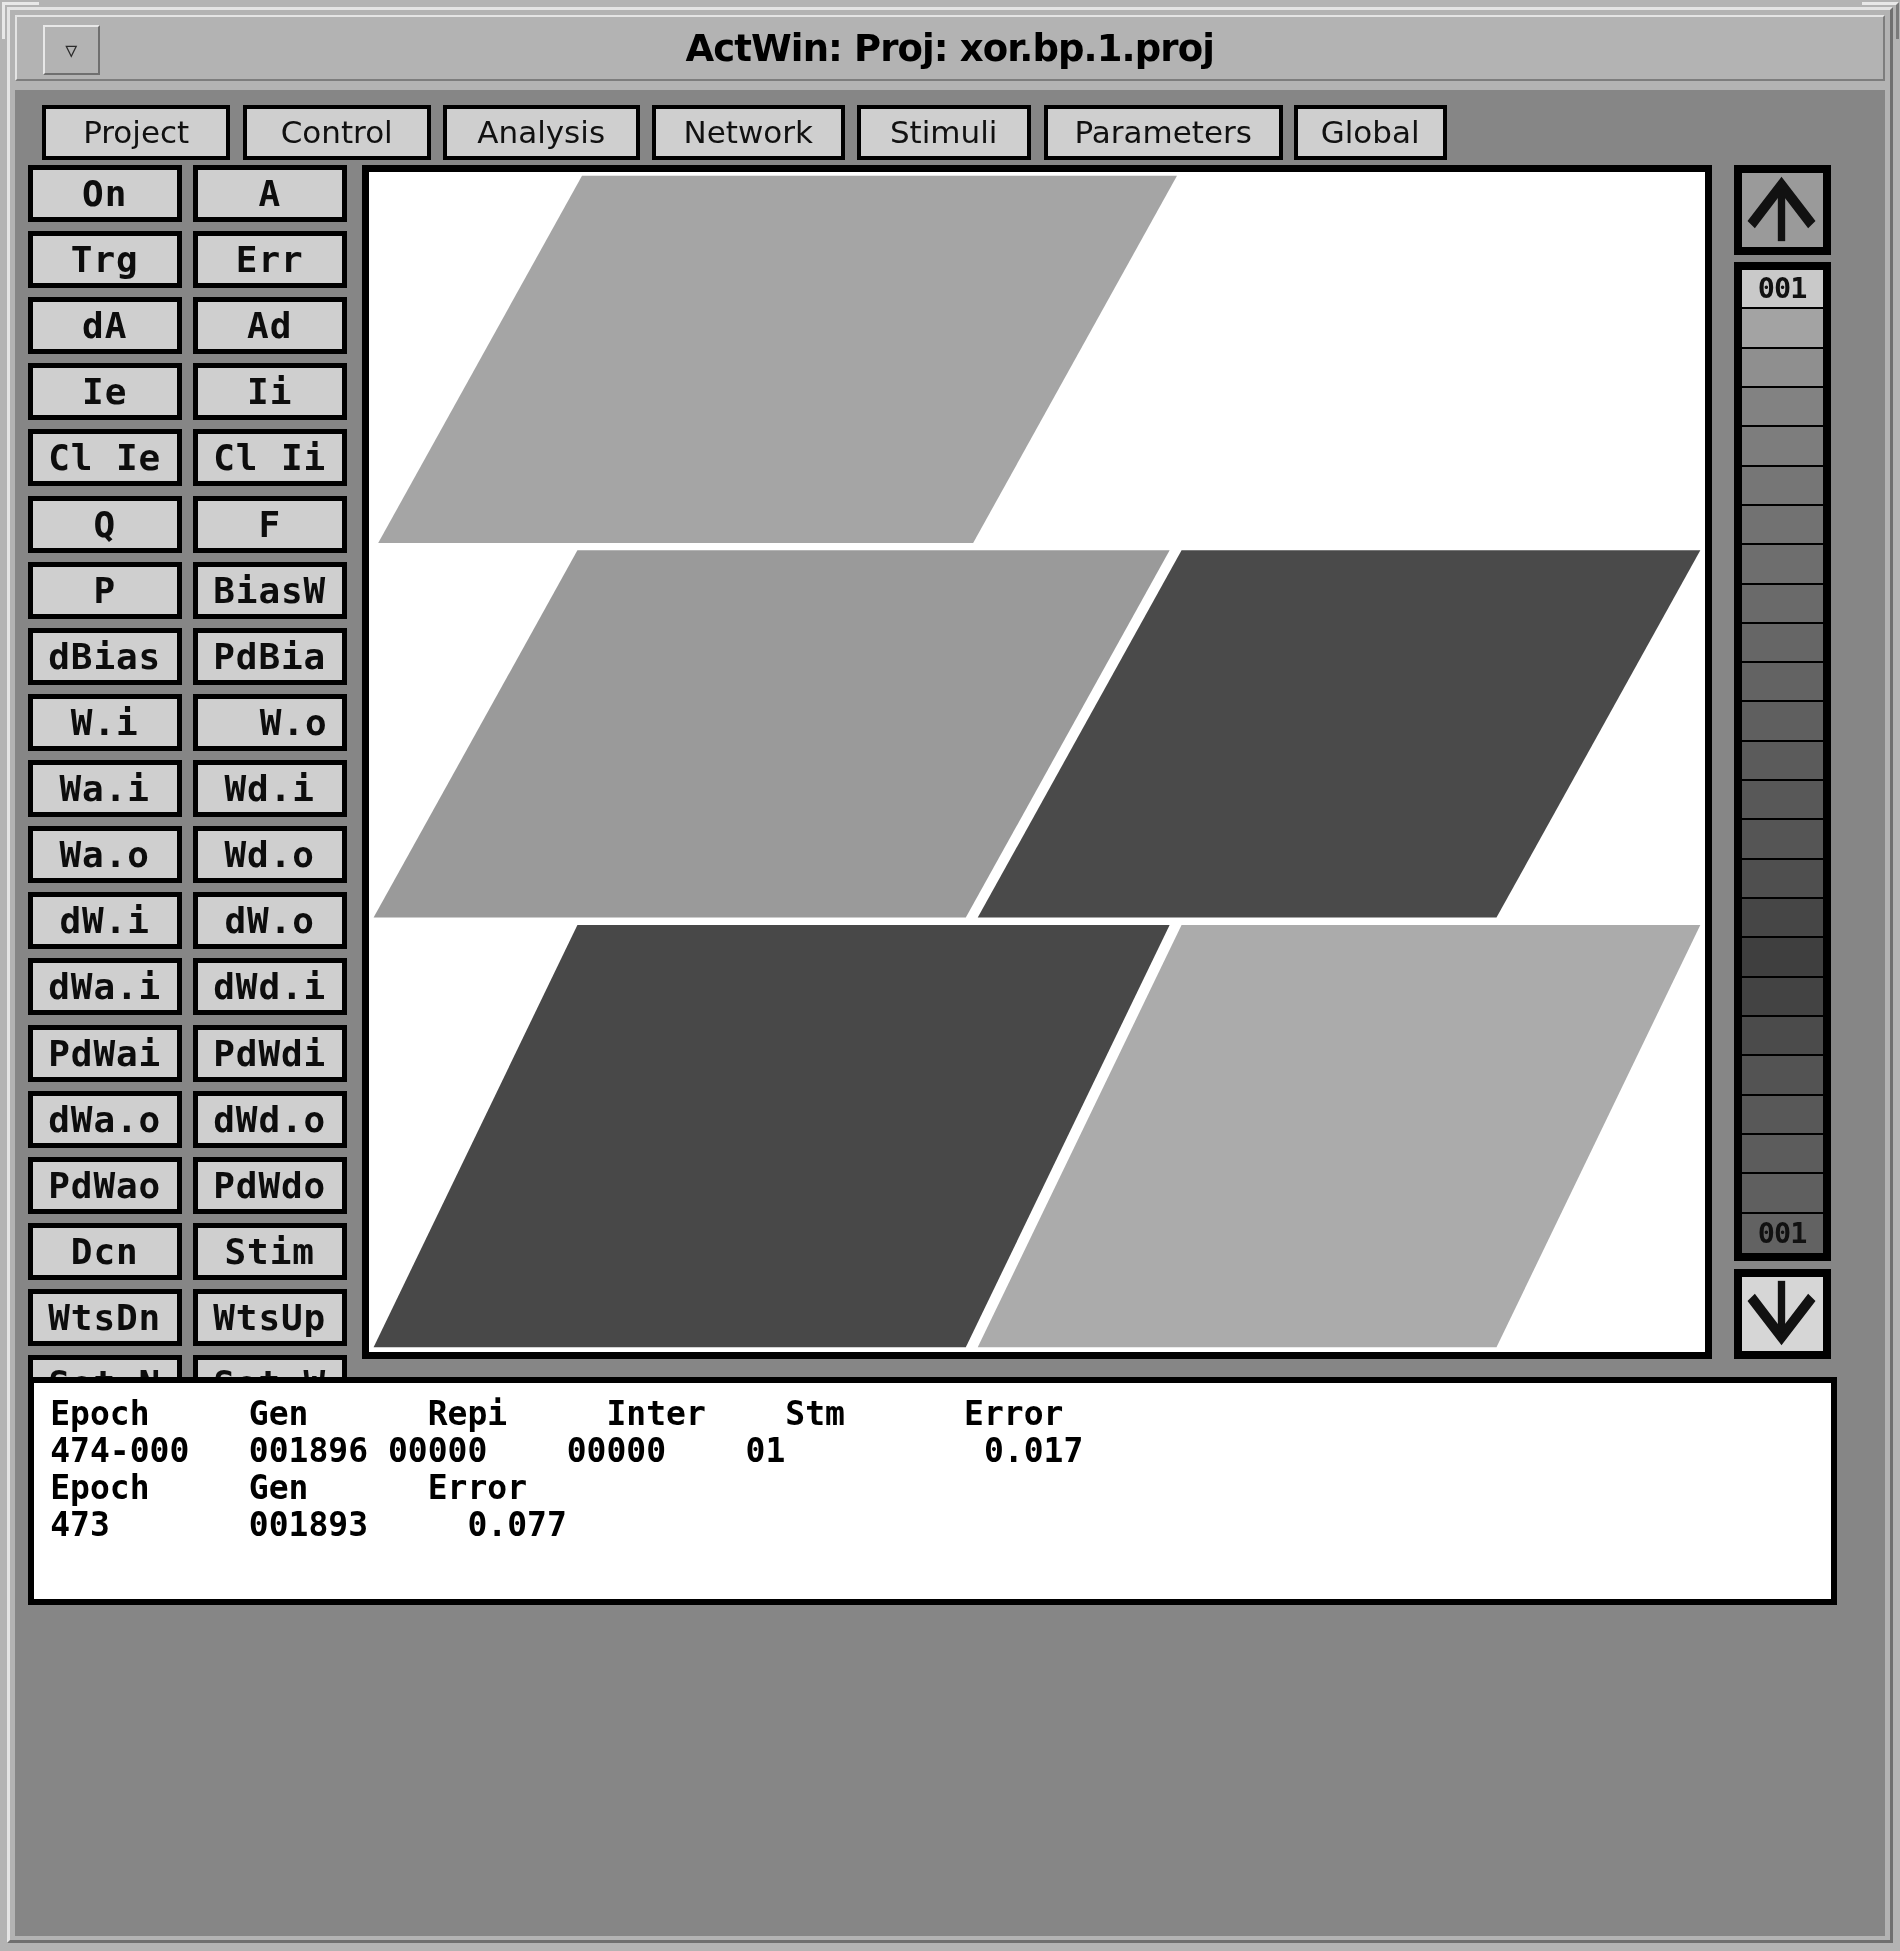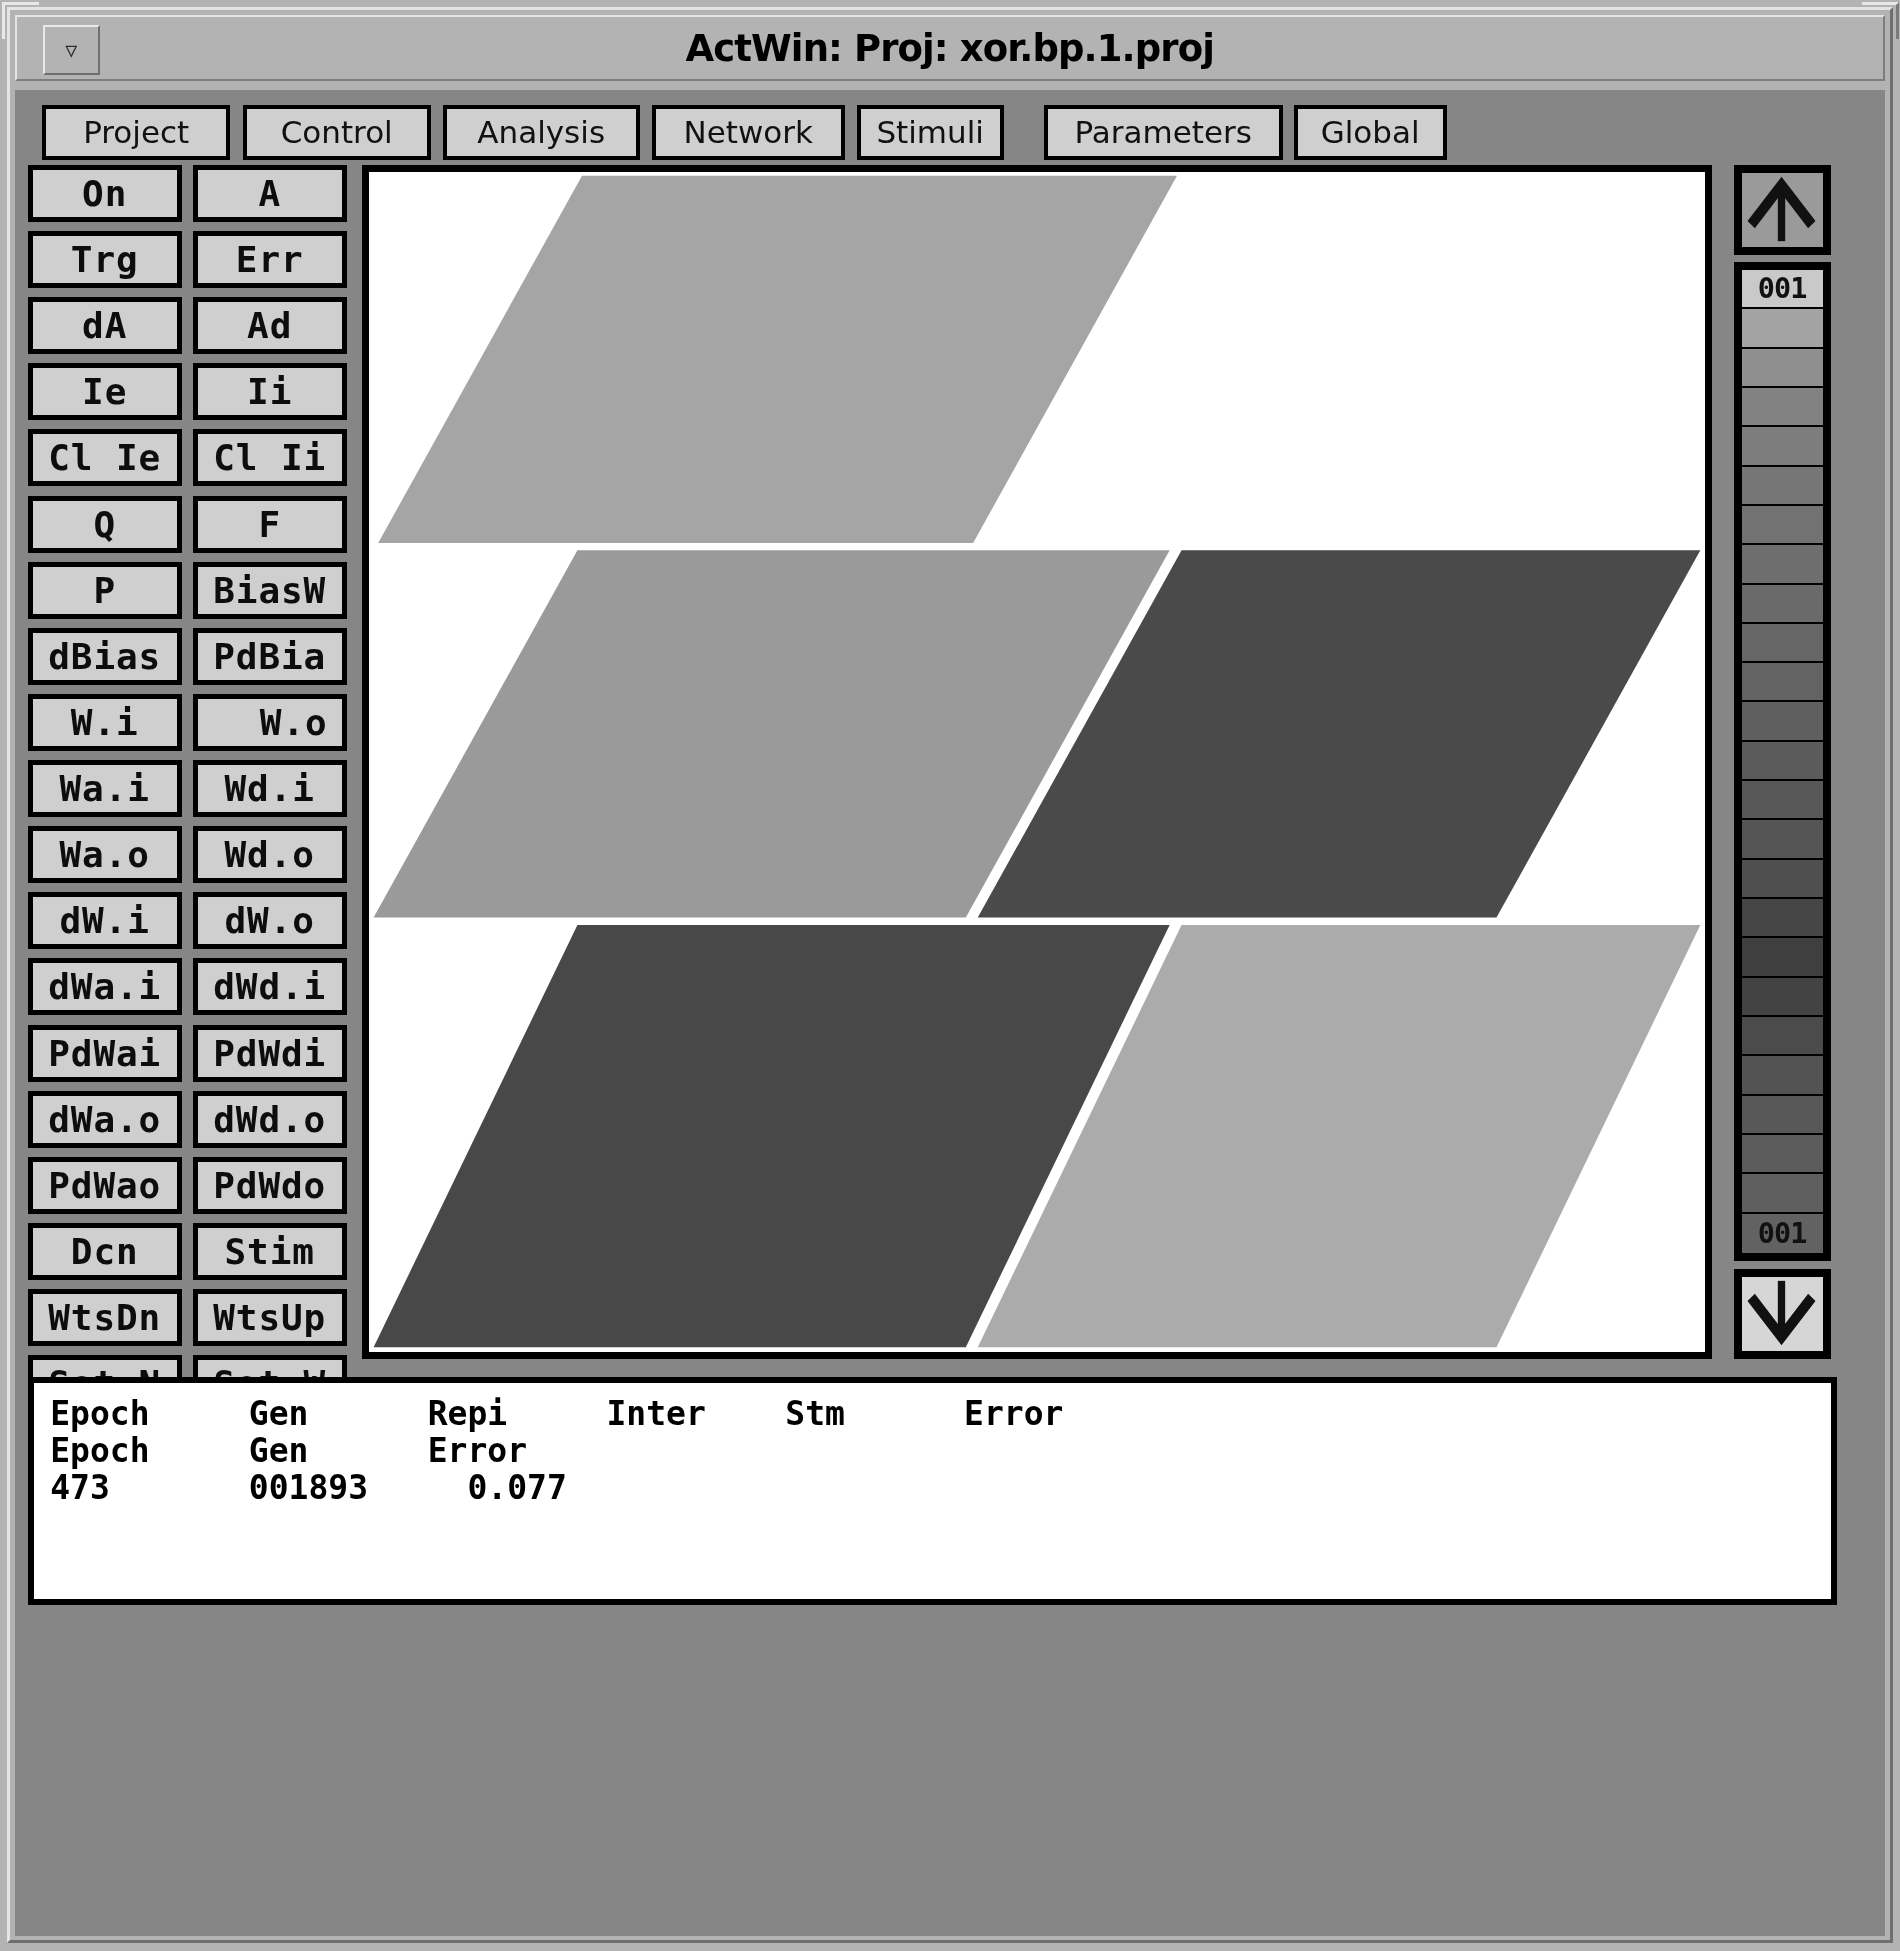--- a/index.html
+++ b/index.html
@@ -291,21 +291,21 @@
         </div>
         <div class="menu-btn" style="left: 228px; width: 188px;">
           <span>Control</span>
         </div>
         <div class="menu-btn" style="left: 428px; width: 197px; align-items: center;">
           <span>Analysis</span>
         </div>
         <div class="menu-btn" style="left: 637px; width: 193px;">
           <span>Network</span>
         </div>
-        <div class="menu-btn" style="left: 842px; width: 147px;">
+        <div class="menu-btn" style="left: 842px; width: 174px;">
           <span>Stimuli</span>
         </div>
         <div class="menu-btn" style="left: 1029px; width: 239px;">
           <span>Parameters</span>
         </div>
         <div class="menu-btn" style="left: 1279px; width: 153px;">
           <span>Global</span>
         </div>
       </div>
 
@@ -489,20 +489,21 @@
         <svg width="79" height="72" viewBox="0 0 86 78">
           <rect x="0" y="0" width="86" height="78" fill="#d6d6d6"></rect>
           <path d="M43 74 L80 26 L72 18 L43 56 L14 18 L6 26 Z" fill="#111"></path>
           <rect x="39" y="4" width="8" height="56" fill="#111"></rect>
         </svg>
       </div>
     </div>
 
     <div id="status">
       <div class="status-line">Epoch     Gen      Repi     Inter    Stm      Error</div>
+      <div class="status-line">474-000   001896 00000    00000    01          0.017</div>
       <div class="status-line">Epoch     Gen      Error</div>
       <div class="status-line">473       001893     0.077</div>
     </div>
 
     <div id="client-shade"></div>
   </div>
 </div>
 
 
 </body></html>

